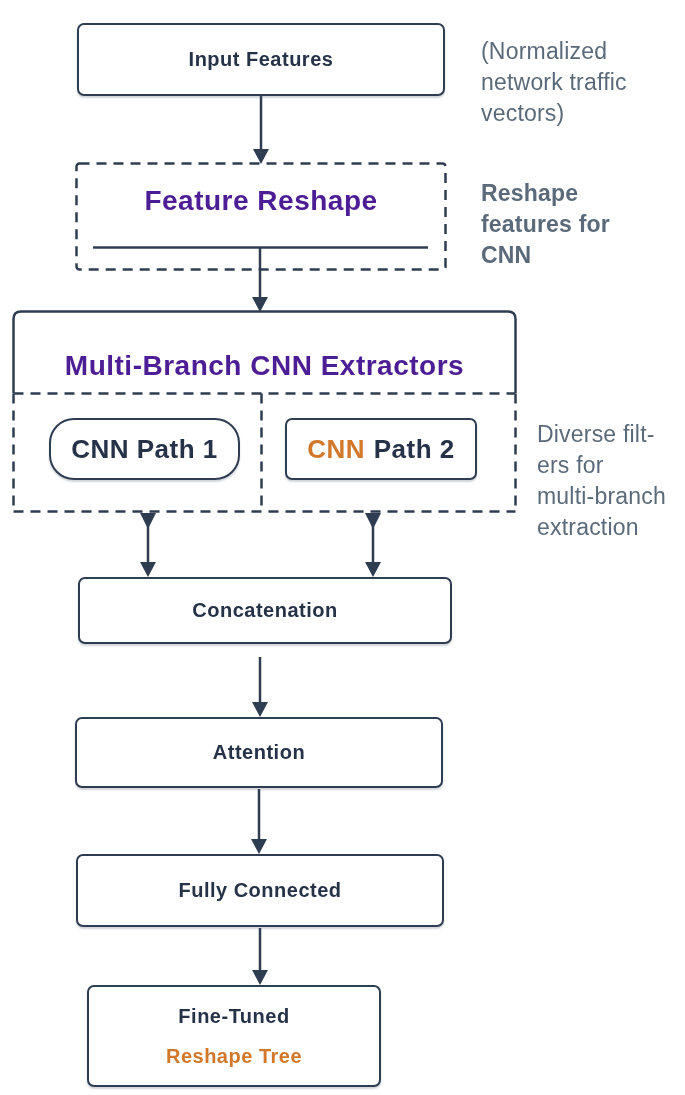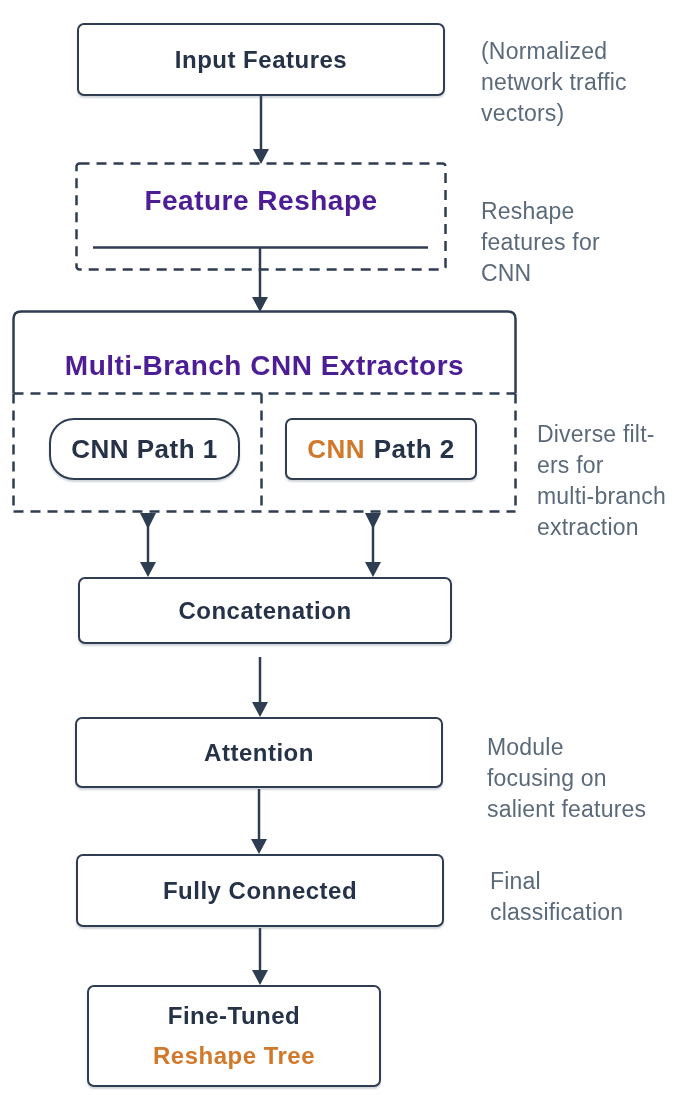--- a/index.html
+++ b/index.html
@@ -19,21 +19,21 @@
   .box {
     position: absolute;
     background: #ffffff;
     border: 2.5px solid #2f3d52;
     border-radius: 7px;
     display: flex;
     align-items: center;
     justify-content: center;
     color: #263248;
     font-weight: bold;
-    font-size: 24px;
+    font-size: 20px;
     box-shadow: 0 2px 2px rgba(90,100,120,0.28);
     box-sizing: border-box;
     letter-spacing: 0.5px;
   }
   .box.small { font-size: 26px; }
   .label-float {
     position: absolute;
     text-align: center;
     color: #4c1d95;
     font-weight: bold;
@@ -132,29 +132,24 @@
 
   <div class="box stack" style="left:77px; top:985px; width:294px; height:102px;margin-left:10px;">
     <div>Fine-Tuned</div>
     <div class="accent">Reshape Tree</div>
   </div>
 
   <div class="annotation" style="left:481px; top:36px;">(Normalized
 network traffic
 vectors)</div>
 
-  <div class="annotation" style="left:481px; top:196px;">Reshape
+  <div class="annotation" style="left:481px; top:178px;font-weight:bold;">Reshape
 features for
 CNN</div>
 
   <div class="annotation" style="left:537px; top:419px;">Diverse filt-
 ers for
 multi-branch
 extraction</div>
 
-  <div class="annotation" style="left:487px; top:732px;">Module
-focusing on
-salient features</div>
 
-  <div class="annotation" style="left:490px; top:866px;">Final
-classification</div>
 
 </div>
 
 </body></html>

